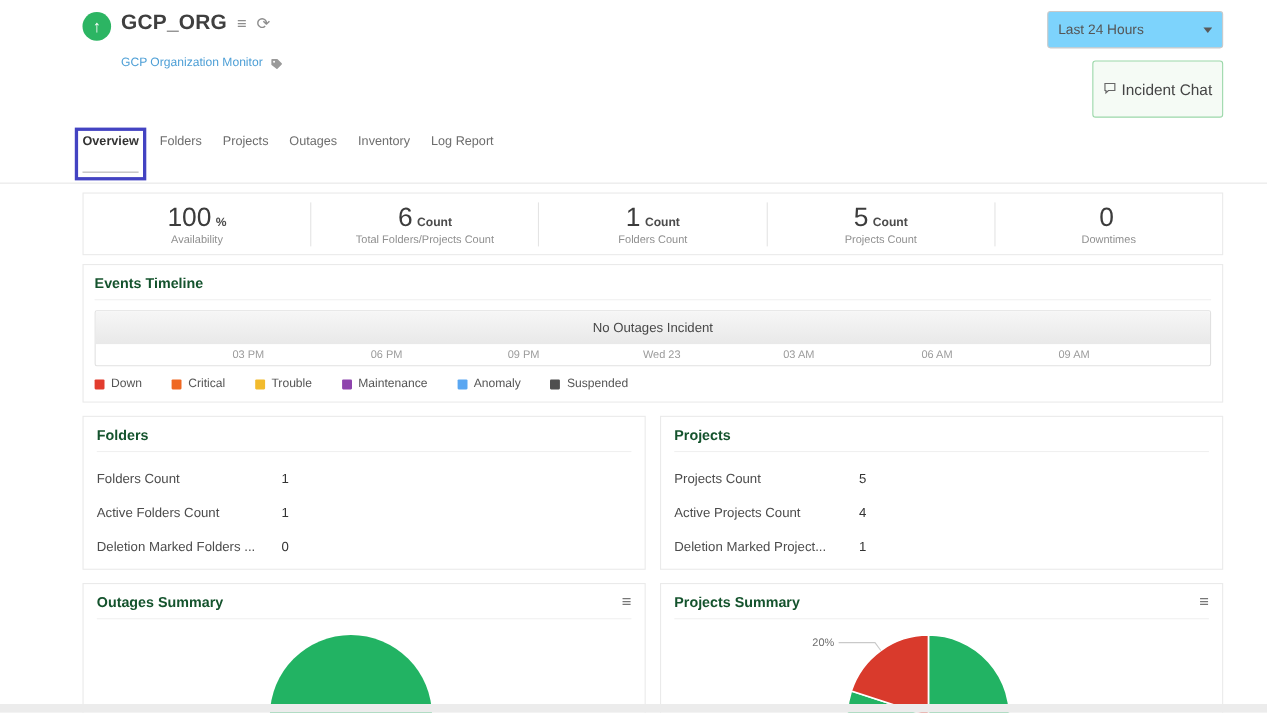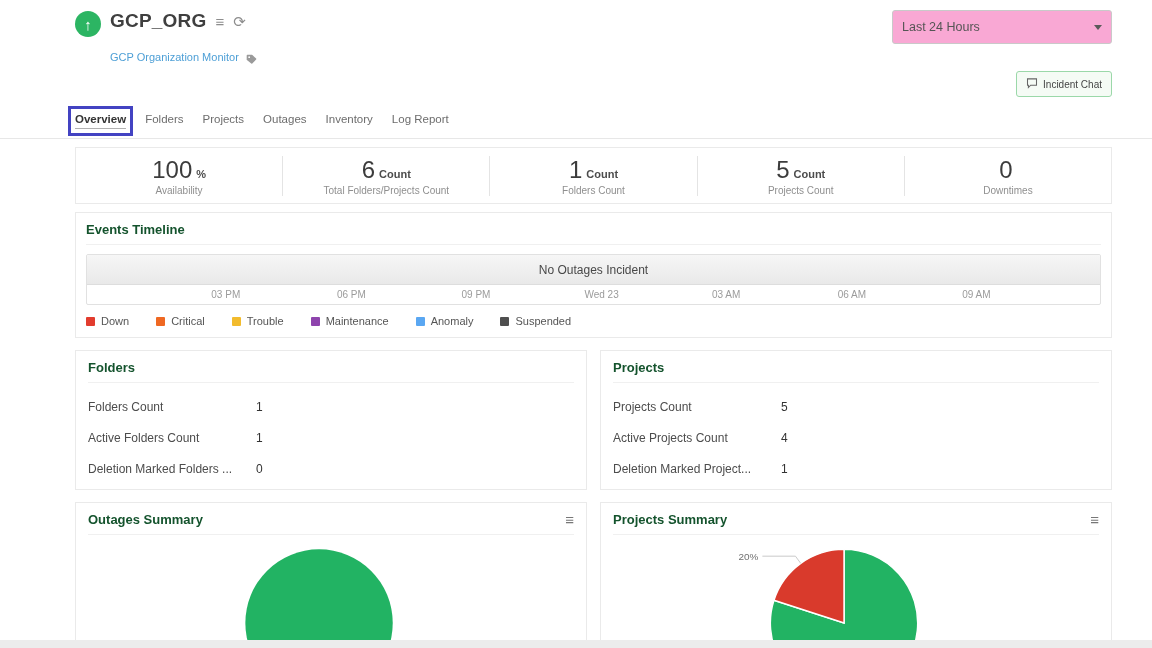--- a/index.html
+++ b/index.html
@@ -11,34 +11,34 @@
   .monitor-head { display:flex; gap:9px; }
   .status-icon { width:26px; height:26px; border-radius:50%; background:#2cb563;
     color:#fff; font-size:15px; font-weight:bold; display:flex; align-items:center;
     justify-content:center; margin-top:1px; }
   .title-row { display:flex; align-items:center; gap:9px; }
   .title-row h1 { font-size:19px; font-weight:bold; color:#3f3f3f; letter-spacing:.2px; }
   .gicon { color:#8d8d8d; font-size:15px; line-height:1; cursor:pointer; }
   .subtitle-row { margin-top:19px; display:flex; align-items:flex-start; gap:7px; }
   .subtitle-row a { font-size:11px; color:#4d9fd6; text-decoration:none; }
   .head-right { display:flex; flex-direction:column; align-items:flex-end; gap:11px; }
-  .dropdown { width:220px; height:25px; border:1px solid #c9c9c9; border-radius:3px;
-    background:#f9a8d4; display:flex; align-items:center; padding:16px 9px; font-size:12.5px;
+  .dropdown { width:160px; height:25px; border:1px solid #c9c9c9; border-radius:3px;
+    background:#7dd3fc; display:flex; align-items:center; padding:16px 9px; font-size:12.5px;
     color:#555; cursor:pointer; }
   .dropdown .spacer { flex:1; }
   .caret { width:0; height:0; border-left:4px solid transparent; border-right:4px solid transparent;
     border-top:5px solid #5a5a5a; }
-  .incident-chat { display:flex; align-items:center; gap:5px; padding:5px 9px;
-    border:1px solid #9bd8a9; background:#f5fbf5; border-radius:3px; font-size:10px;
-    color:#454545; cursor:pointer; font-family:inherit;margin-top:16px; }
+  .incident-chat { display:flex; align-items:center; gap:5px; padding:17px 9px;
+    border:1px solid #9bd8a9; background:#f5fbf5; border-radius:3px; font-size:14px;
+    color:#454545; cursor:pointer; font-family:inherit; }
 
   
   .tabs { margin-top:10px; padding:6px 40px 9px 75px; border-bottom:1px solid #e7e7e7;
     display:flex; gap:19px; align-items:center; }
-  .tab { font-size:11.5px; color:#6d6d6d; cursor:pointer; padding-bottom:3px;
+  .tab { font-size:11.5px; color:#6d6d6d; cursor:pointer; padding-bottom:21px;
     border-bottom:1px solid transparent; }
   .tab.active { color:#333; font-weight:bold; border-bottom:1px solid #b1b1b1;
     outline:3px solid #4343c2; outline-offset:4px; }
 
   .main { padding:8px 40px 0 75px; }
   .panel { border:1px solid #eaeaea; background:#fff; }
   .panel-title { font-size:13px; font-weight:bold; color:#14532d; }
 
   
   .stats { display:flex; border:1px solid #eaeaea; padding:8px 0 7px; }

